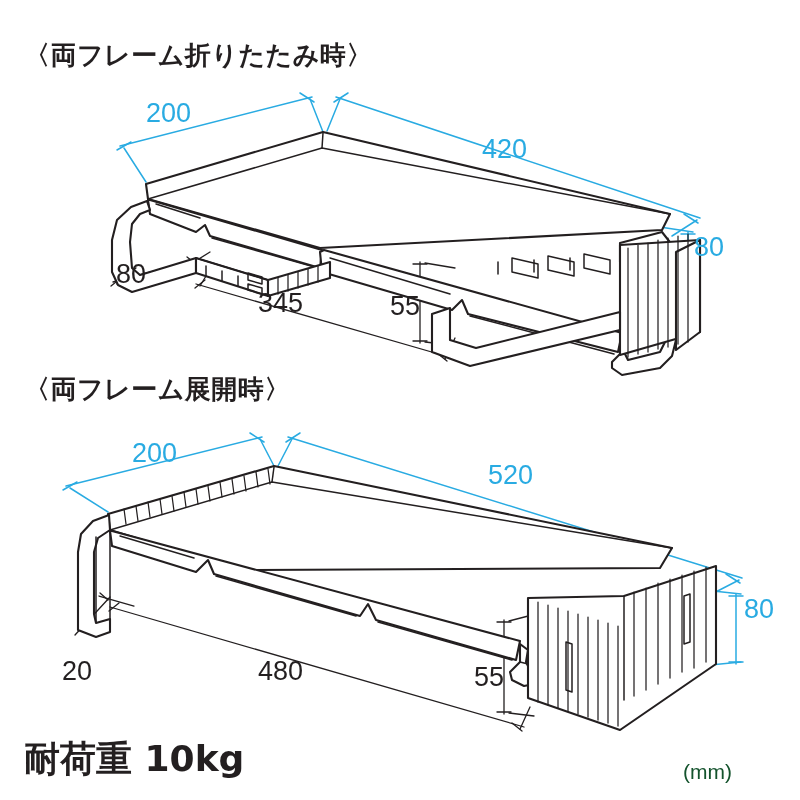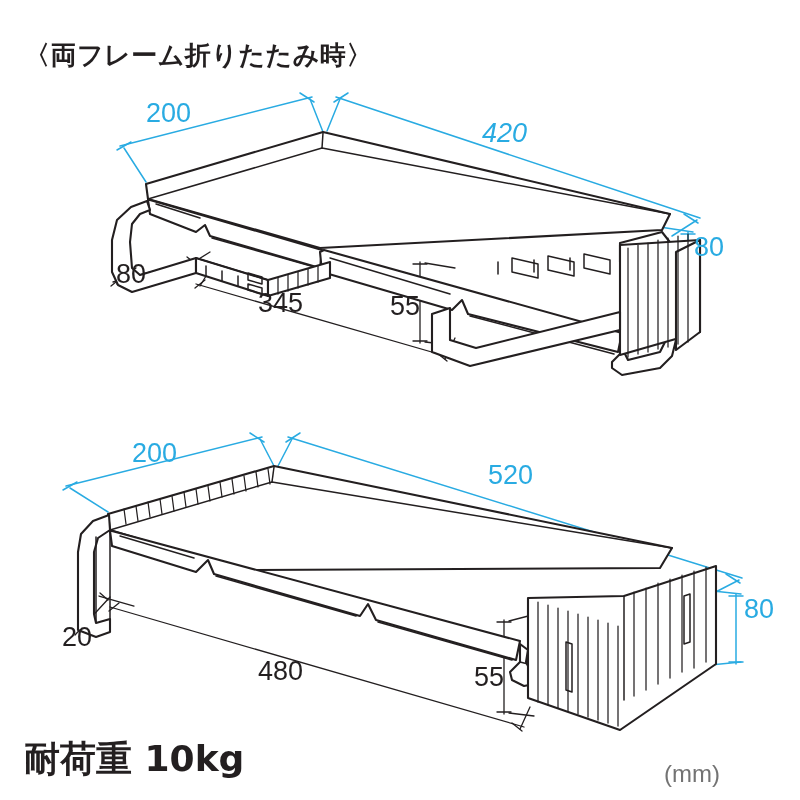--- a/index.html
+++ b/index.html
@@ -37,23 +37,23 @@
     position:absolute;
     left:24px;top:735px;
     font-size:36px;
     font-weight:700;
     color:#231f20;
     white-space:nowrap;
     font-family:"DejaVu Sans","Liberation Sans",sans-serif;
   }
   .footer-unit{
     position:absolute;
-    right:24px;top:760px;
-    font-size:24px;
-    color:#737373;
+    right:12px;top:760px;
+    font-size:21px;
+    color:#14532d;
     white-space:nowrap;
   }
 </style>
 </head>
 <body>
 
 <div id="sheet">
 
   <svg id="drawing" viewBox="0 0 800 800">
     <defs>
@@ -270,30 +270,31 @@
       <path class="ol-t" d="M566,642 L566,690 L572,692 L572,644 Z"></path>
       <path class="ol-t" d="M684,596 L684,644 L690,642 L690,594 Z"></path>
 
       <path class="ol-t" d="M520,662 L528,664"></path>
     </g>
   </svg>
 
   <div class="heading" style="left:24px;top:38px;">〈両フレーム折りたたみ時〉</div>
 
   <div class="dim cyan" style="left:146px;top:98px;">200</div>
-  <div class="dim cyan" style="left:482px;top:118px;font-style:italic;">420</div>
+  <div class="dim cyan" style="left:482px;top:134px;">420</div>
   <div class="dim cyan" style="left:694px;top:232px;">80</div>
   <div class="dim dark" style="left:116px;top:259px;">80</div>
   <div class="dim dark" style="left:258px;top:288px;">345</div>
   <div class="dim dark" style="left:390px;top:291px;">55</div>
 
+  <div class="heading" style="left:24px;top:372px;">〈両フレーム展開時〉</div>
 
   <div class="dim cyan" style="left:132px;top:438px;">200</div>
   <div class="dim cyan" style="left:488px;top:460px;text-align:center;">520</div>
   <div class="dim cyan" style="left:744px;top:594px;">80</div>
-  <div class="dim dark" style="left:62px;top:622px;">20</div>
+  <div class="dim dark" style="left:62px;top:656px;">20</div>
   <div class="dim dark" style="left:258px;top:656px;">480</div>
   <div class="dim dark" style="left:474px;top:662px;">55</div>
 
   <div class="footer-load">耐荷重 10kg</div>
   <div class="footer-unit">(mm)</div>
 
 </div>
 
 </body></html>

